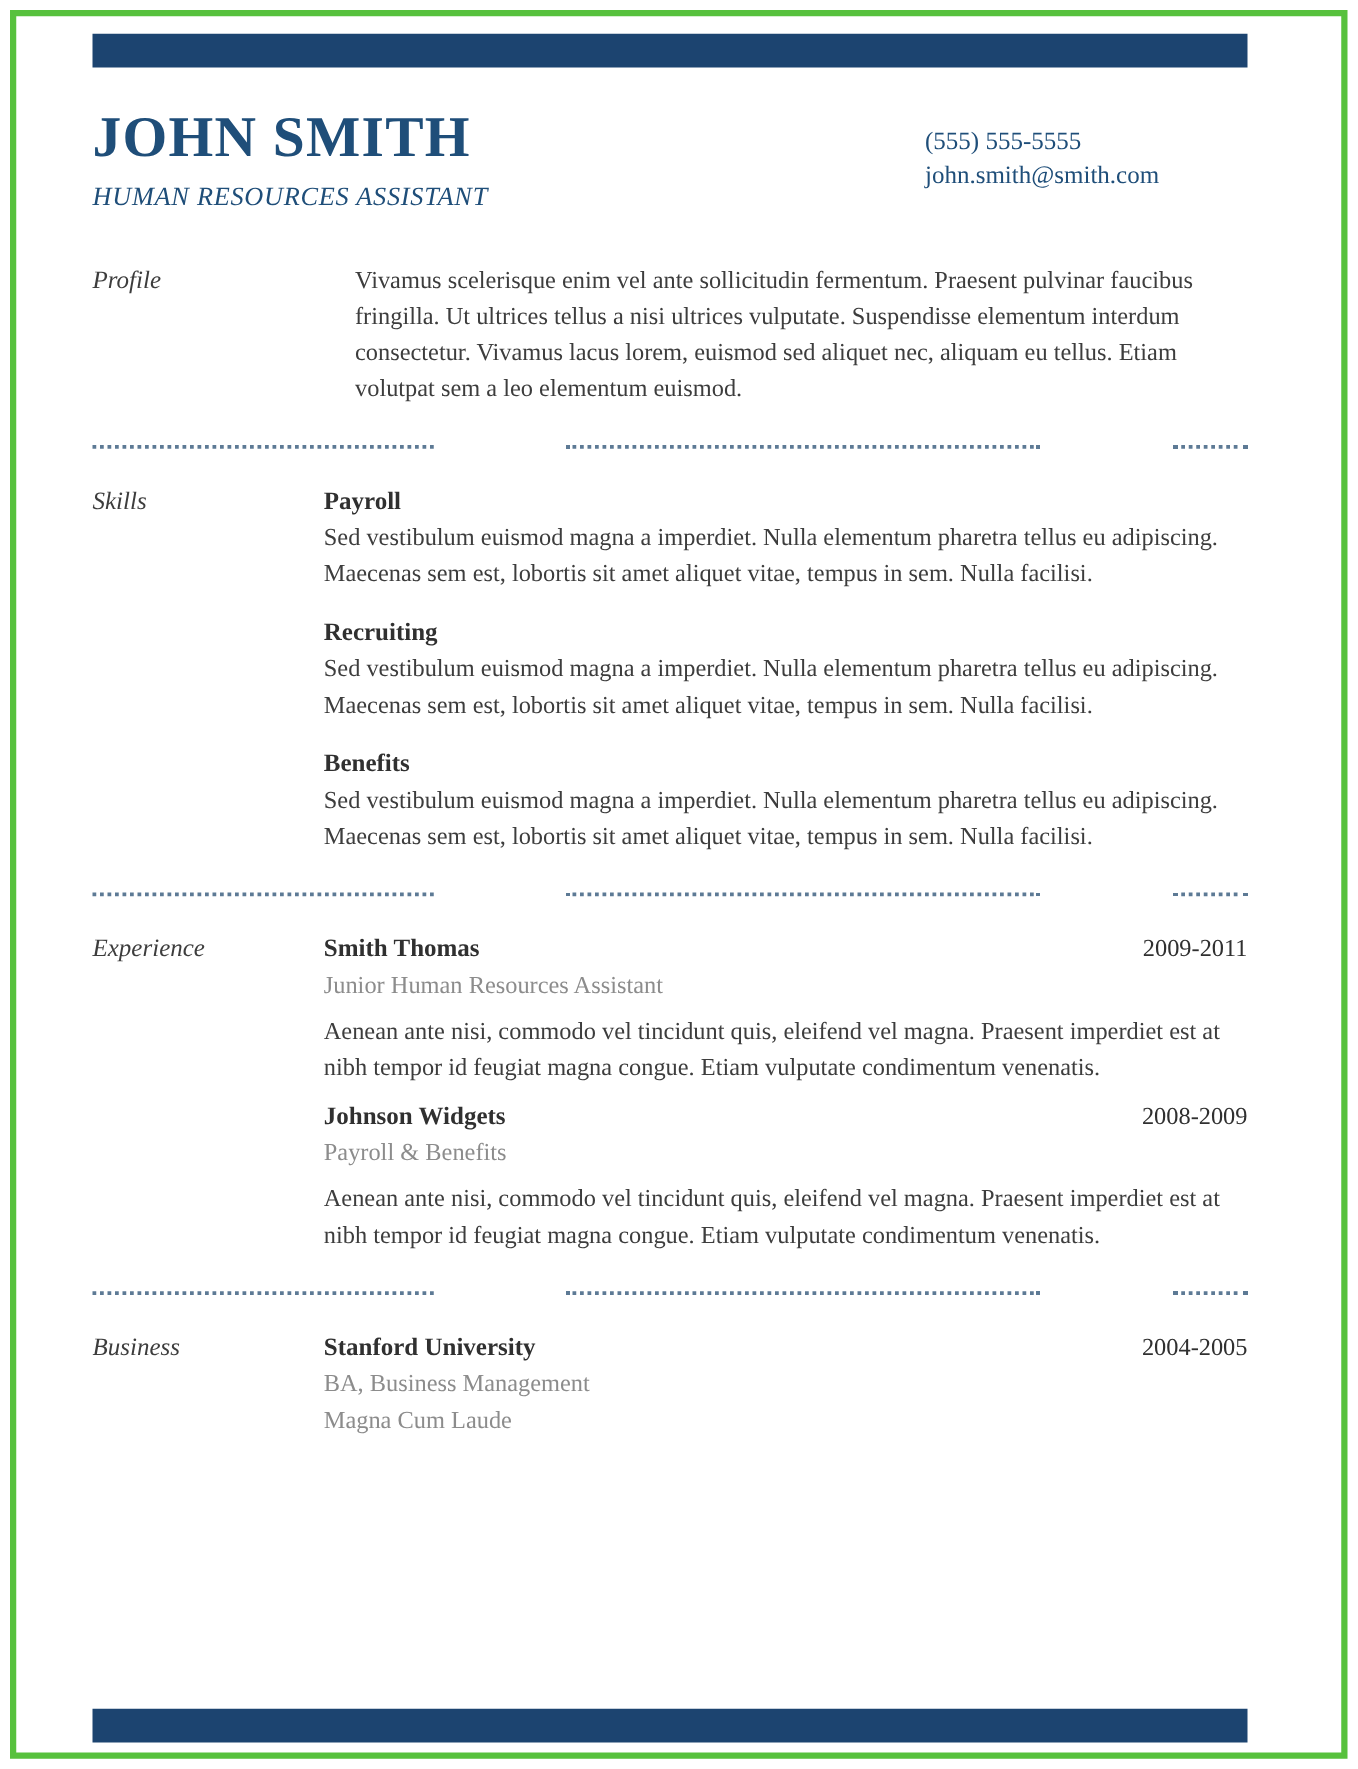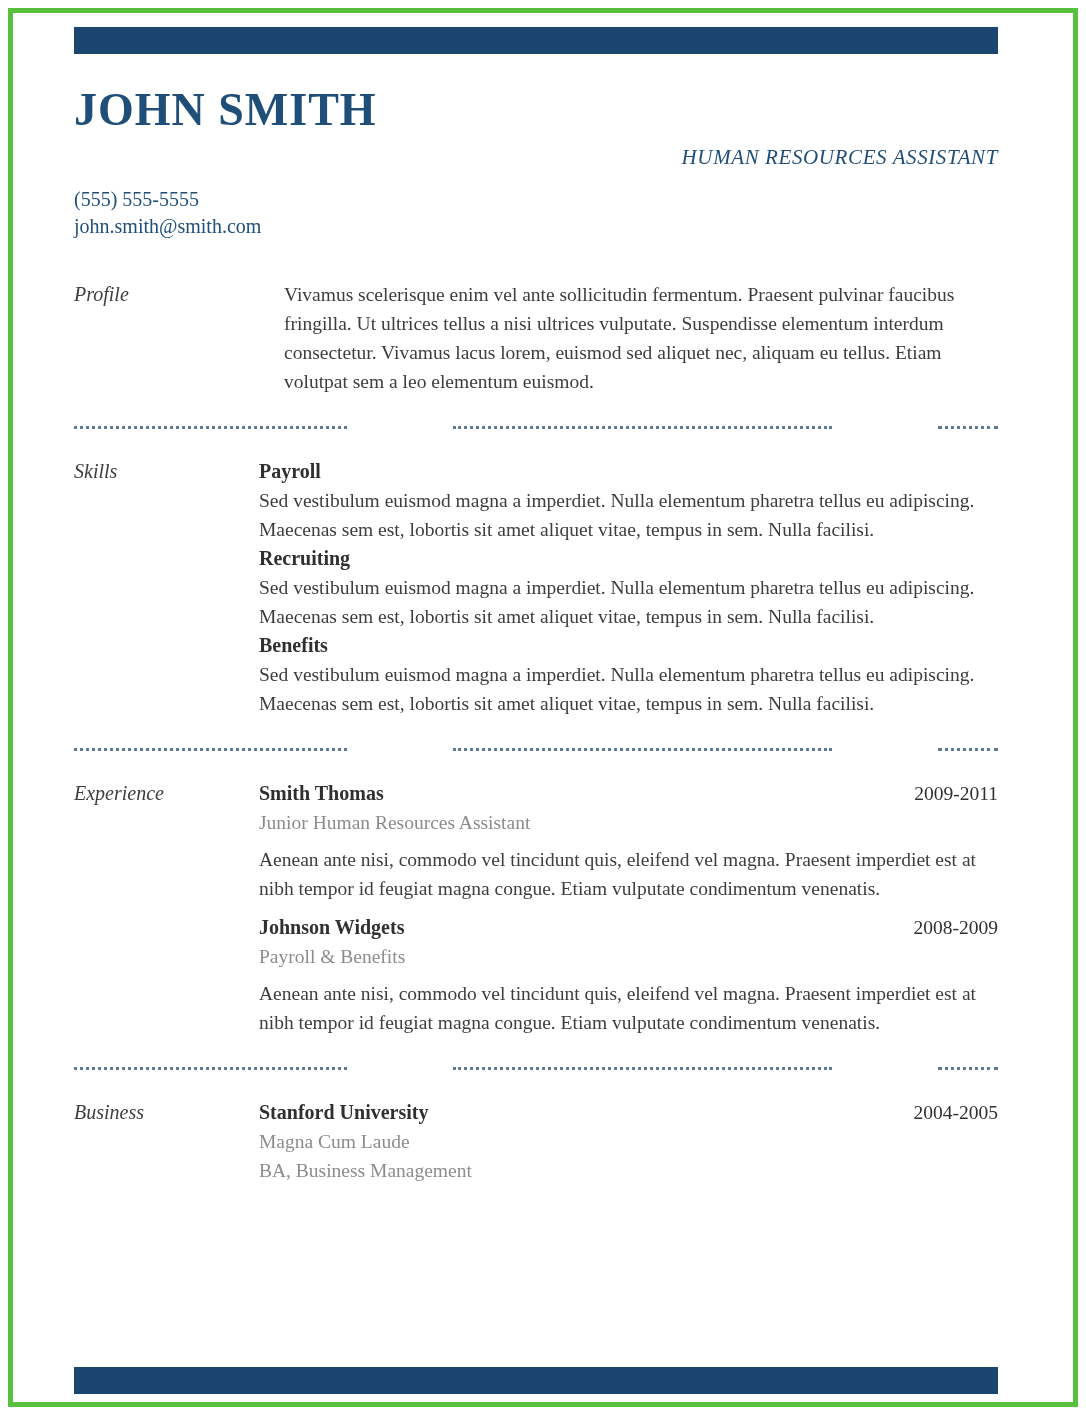--- a/index.html
+++ b/index.html
@@ -19,21 +19,21 @@
   }
   .bar {
     height:27px;
     background:var(--navy, #1c4470);
   }
   .bar.top { margin-bottom:30px; }
   .bar.bottom {
     position:absolute;
     left:61px; right:75px; bottom:8px;
   }
-  .header { display:flex; justify-content:space-between;flex-direction:column; }
+  .header { display:flex; justify-content:space-between; }
   .name {
     font-size:46px; font-weight:bold;
     color:var(--navy-text, #1f4e79);
     letter-spacing:1px; line-height:1.15;
   }
   .title {
     font-size:21px; font-style:italic;
     color:var(--navy-text, #1f4e79);
     letter-spacing:0.6px; margin-top:8px;text-align:right;
   }
@@ -62,21 +62,21 @@
   }
   .dates {
     font-size:19.5px; font-weight:normal;
     color:var(--bold-text, #303030);
     line-height:29px;
   }
   .role {
     font-size:19.5px; line-height:29px;
     color:var(--gray-text, #8c8c8c);
   }
-  .skill-item + .skill-item { }
+  .skill-item + .skill-item { margin-top:18px; }
   .job + .job { margin-top:10px; }
   .job-head { display:flex; justify-content:space-between; align-items:center; }
   .job .body { margin-top:8px; }
   .divider {
     display:flex; justify-content:space-between;
     margin:30px 0 28px 0;
   }
   .divider span {
     display:block; height:0;
     border-bottom:3px dotted var(--dot-color, #5d7a95);
@@ -168,20 +168,20 @@
     <span class="d3"></span>
   </div>
 
   <div class="section">
     <div class="label-col">Business</div>
     <div class="content-col">
       <div class="job-head">
         <span class="subhead">Stanford University</span>
         <span class="dates">2004-2005</span>
       </div>
+      <div class="role">BA, Business Management</div>
       <div class="role">Magna Cum Laude</div>
-      <div class="role">BA, Business Management</div>
     </div>
   </div>
 
   <div class="bar bottom"></div>
 
 </div>
 
 </body></html>

